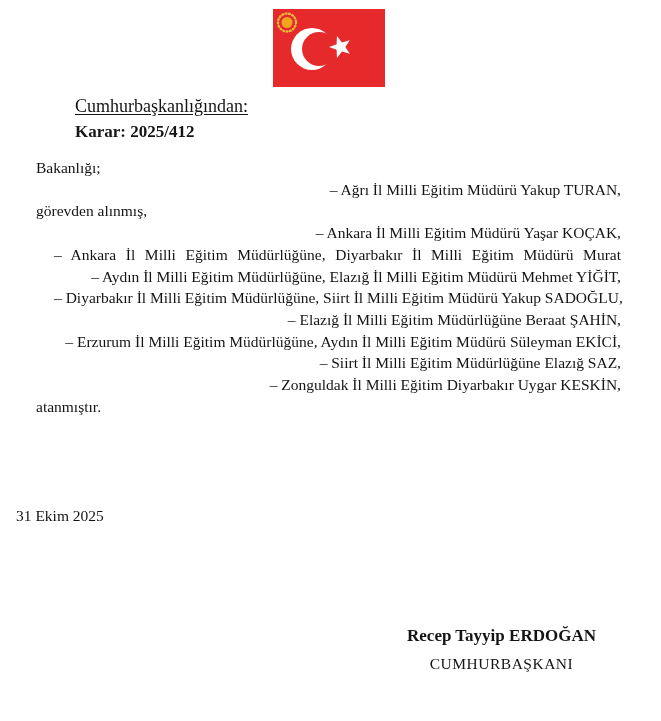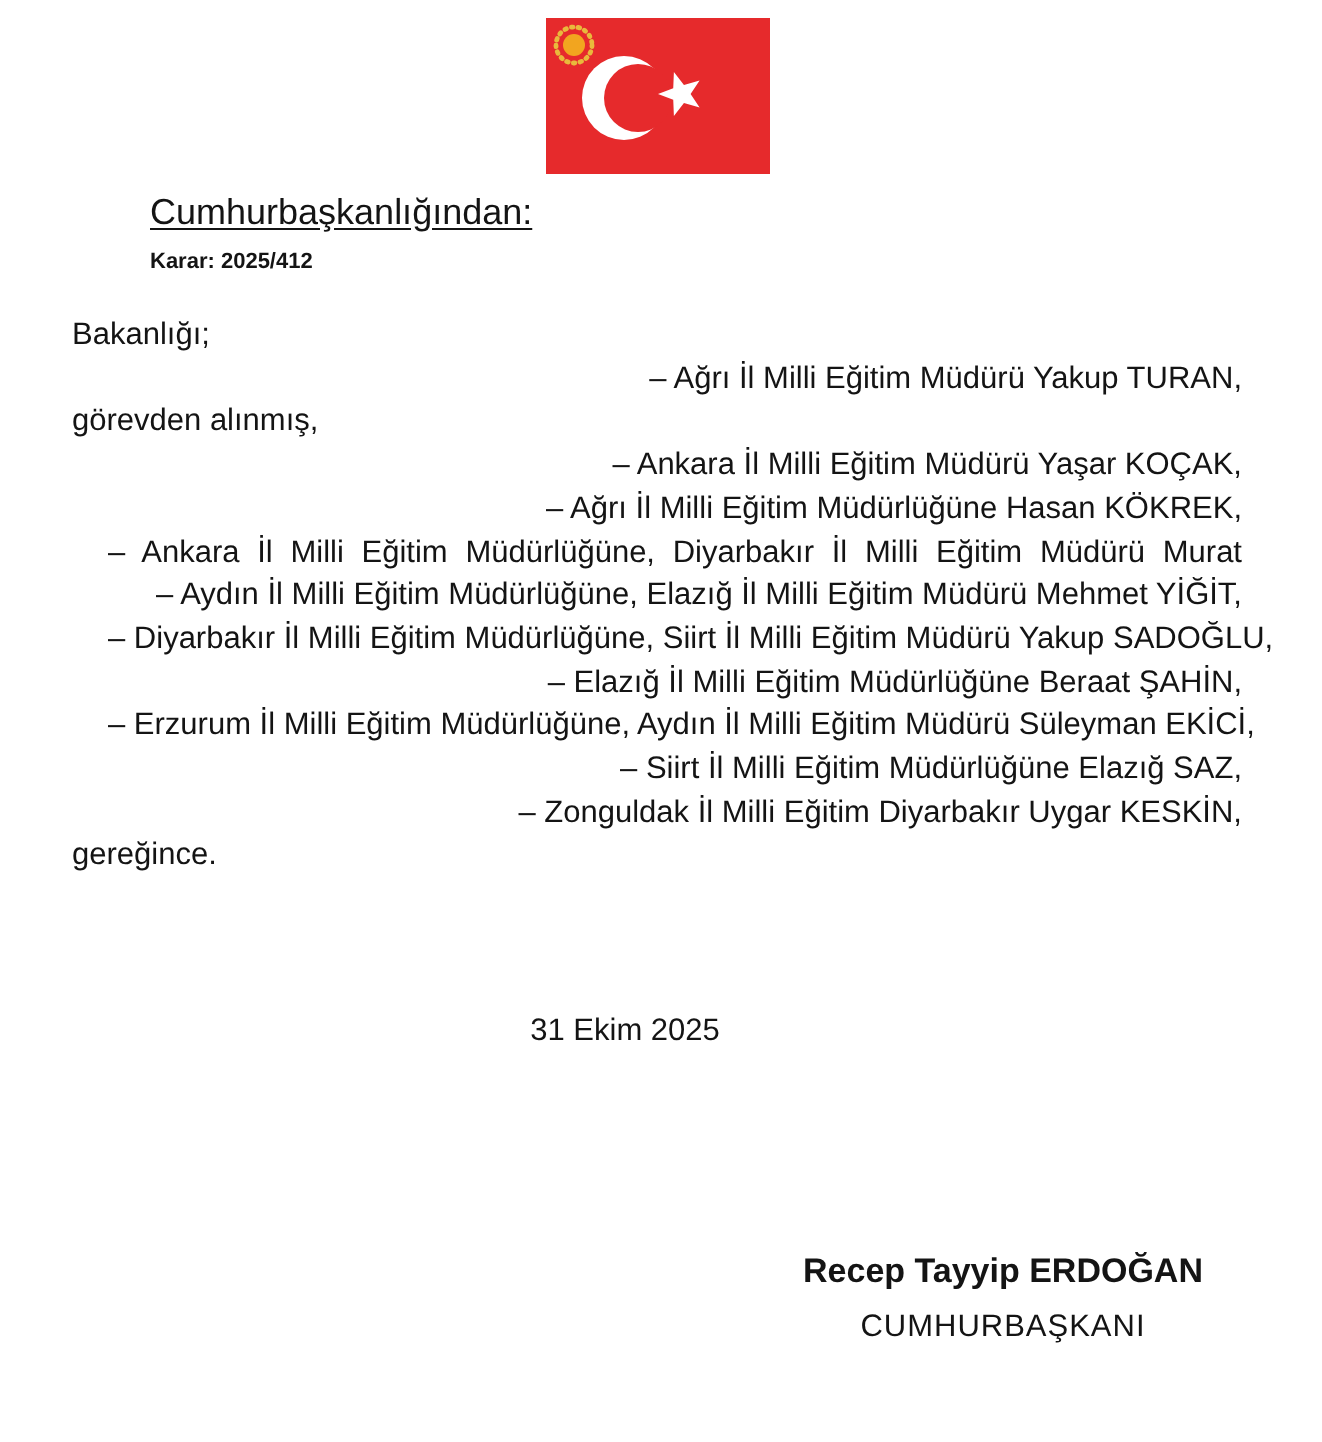--- a/index.html
+++ b/index.html
@@ -1,21 +1,21 @@
 <!DOCTYPE html>
 <html lang="tr"><head>
 <meta charset="utf-8">
 <style>
   html, body { margin: 0; padding: 0; background: #ffffff; }
   .page {
     position: relative;
     width: 661px;
     height: 721px;
     background: #ffffff;
-    font-family: Liberation Sans, sans-serif;
+    font-family: Liberation Serif, serif;
     color: #141414;
     overflow: hidden;
   }
   .flag-wrap {
     position: absolute;
     left: 273px;
     top: 9px;
     width: 112px;
     height: 78px;
   }
@@ -25,21 +25,21 @@
     top: 95px;
     font-size: 18px;
     line-height: 22px;
     text-decoration: underline;
     text-underline-offset: 2px;
   }
   .decision-no {
     position: absolute;
     left: 75px;
     top: 121px;
-    font-size: 11px;
+    font-size: 17px;
     line-height: 21px;
     font-weight: bold;
   }
   .body-text {
     position: absolute;
     left: 36px;
     top: 157px;
     width: 585px;
     font-size: 15.5px;
     line-height: 21.7px;
@@ -47,24 +47,24 @@
   .line { white-space: nowrap; }
   .ind1 { padding-left: 18px; text-align: right; }
   .ind2 { padding-left: 37px; }
   .j {
     white-space: normal;
     text-align: justify;
     text-align-last: justify;
   }
   .date-line {
     position: absolute;
-    left: 0;
+    left: 16px;
     top: 505px;
     width: 625px;
-    text-align: center;
+    text-align: left;
     font-size: 15.5px;
     line-height: 21px;
   }
   .signature {
     position: absolute;
     left: 340px;
     top: 625px;
     width: 323px;
     text-align: center;
   }
@@ -100,29 +100,28 @@
 
   <div class="heading">Cumhurbaşkanlığından:</div>
 
   <div class="decision-no">Karar: 2025/412</div>
 
   <div class="body-text">
     <div class="line">Bakanlığı;</div>
     <div class="line ind1">– Ağrı İl Milli Eğitim Müdürü Yakup TURAN,</div>
     <div class="line">görevden alınmış,</div>
     <div class="line ind1">– Ankara İl Milli Eğitim Müdürü Yaşar KOÇAK,</div>
-    <div class="line ind1">– Ağrı İl Milli Eğitim Müdürlüğüne Hasan KÖKREK,</div>
     <div class="line ind1 j">– Ankara İl Milli Eğitim Müdürlüğüne, Diyarbakır İl Milli Eğitim Müdürü Murat</div>
     <div class="line ind1">– Aydın İl Milli Eğitim Müdürlüğüne, Elazığ İl Milli Eğitim Müdürü Mehmet YİĞİT,</div>
     <div class="line ind1">– Diyarbakır İl Milli Eğitim Müdürlüğüne, Siirt İl Milli Eğitim Müdürü Yakup SADOĞLU,</div>
     <div class="line ind1">– Elazığ İl Milli Eğitim Müdürlüğüne Beraat ŞAHİN,</div>
     <div class="line ind1">– Erzurum İl Milli Eğitim Müdürlüğüne, Aydın İl Milli Eğitim Müdürü Süleyman EKİCİ,</div>
     <div class="line ind1">– Siirt İl Milli Eğitim Müdürlüğüne Elazığ SAZ,</div>
     <div class="line ind1">– Zonguldak İl Milli Eğitim Diyarbakır Uygar KESKİN,</div>
-    <div class="line">gereğince.</div>
+    <div class="line">atanmıştır.</div>
   </div>
 
   <div class="date-line">31 Ekim 2025</div>
 
   <div class="signature">
     <div class="sig-name">Recep Tayyip ERDOĞAN</div>
     <div class="sig-title">CUMHURBAŞKANI</div>
   </div>
 
 </div>

